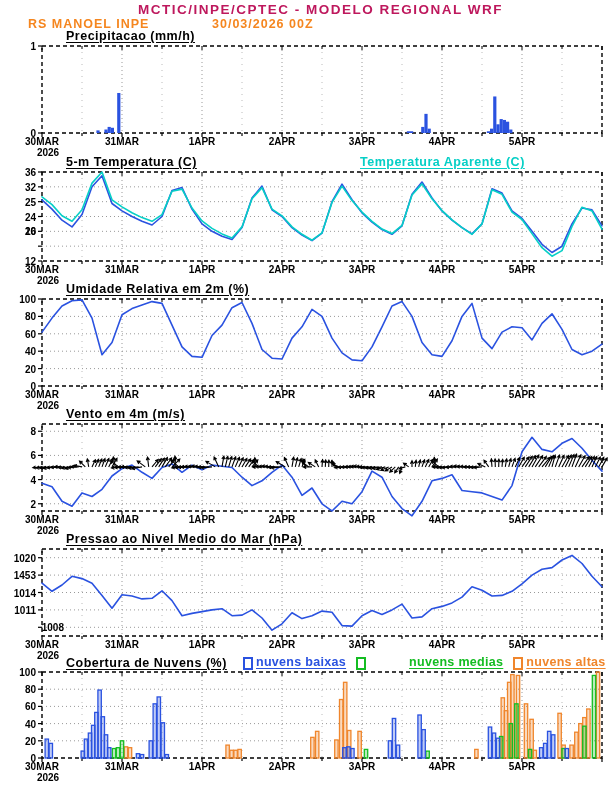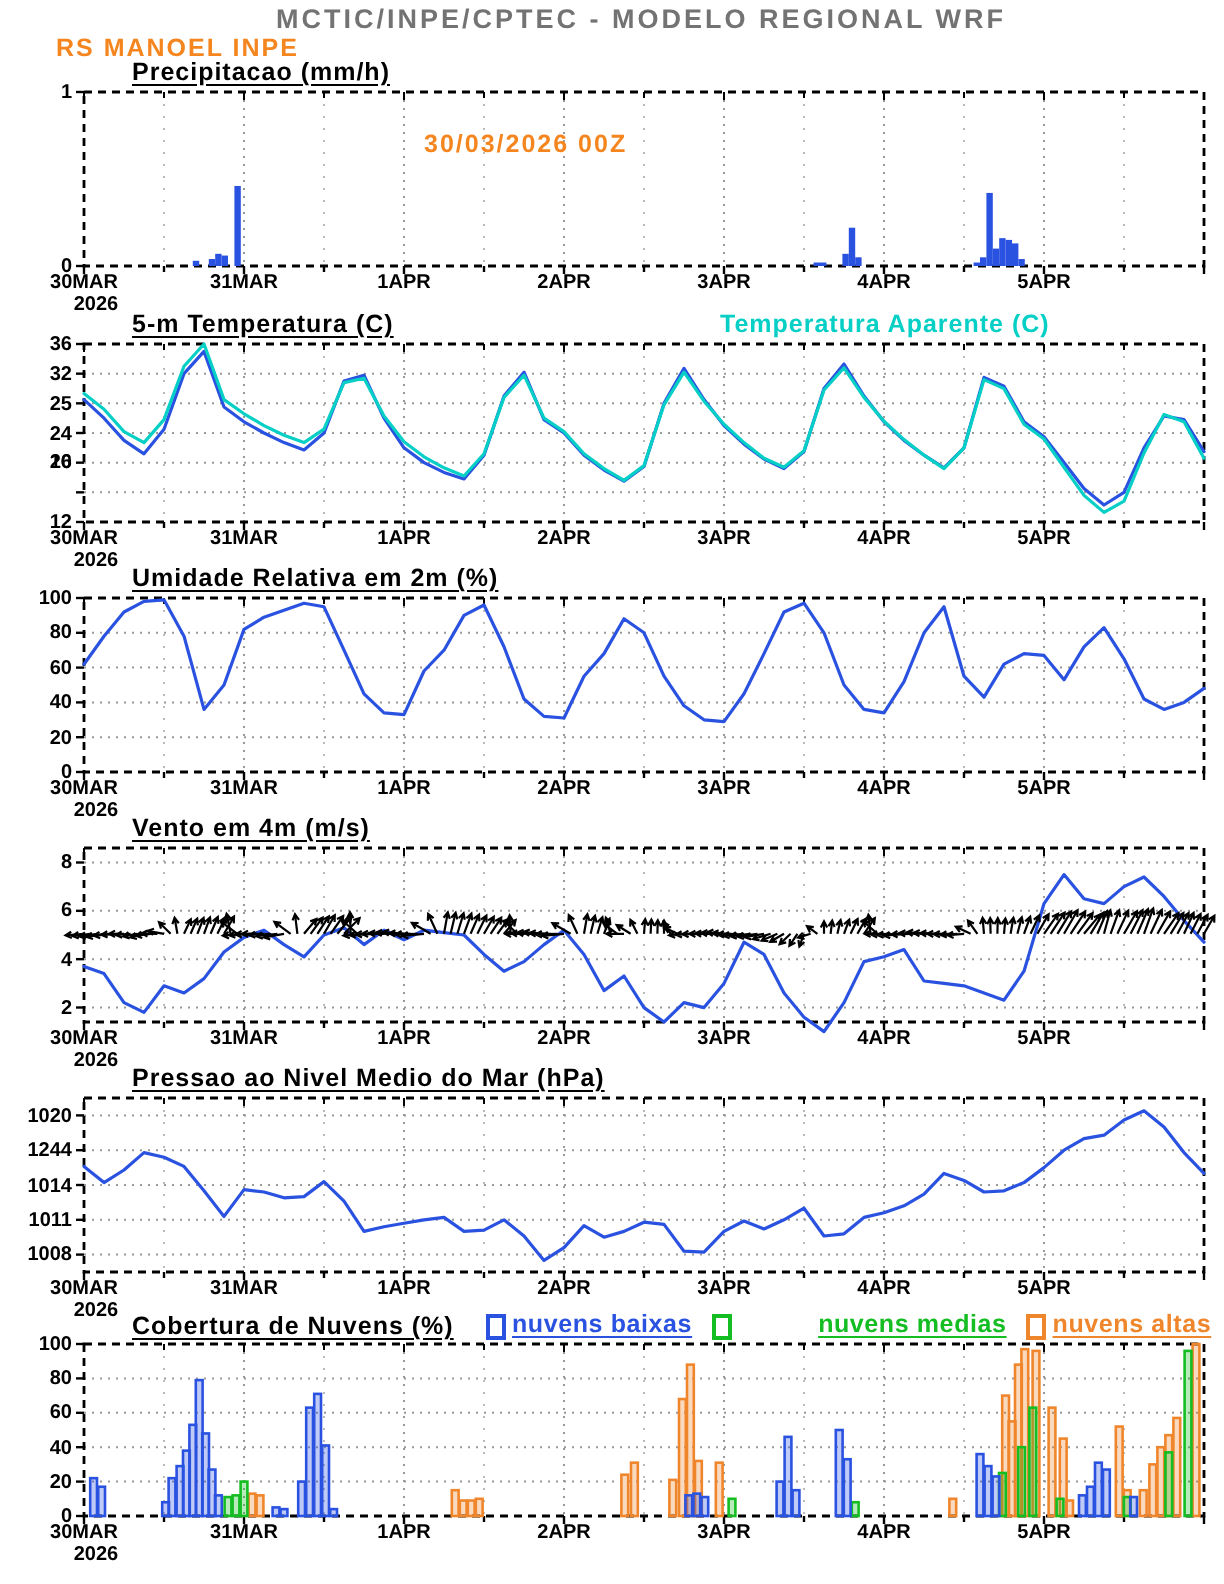--- a/index.html
+++ b/index.html
@@ -1,24 +1,24 @@
 <!DOCTYPE html>
 <html><head>
 <meta charset="utf-8">
 <style>
   html,body{margin:0;padding:0;background:#fff;}
   .page{position:relative;width:612px;height:792px;background:#fff;overflow:hidden;
         font-family:"Liberation Sans",sans-serif;font-weight:bold;color:#000;}
   .abs{position:absolute;white-space:nowrap;}
   .hdr-title{top:2px;left:0;right:0;text-align:center;font-size:13.5px;letter-spacing:1.5px;}
   .hdr-station{top:17px;left:28px;font-size:12.5px;letter-spacing:1px;}
-  .hdr-run{top:17px;left:212px;font-size:12.5px;letter-spacing:1px;margin-top:48px;}
+  .hdr-run{top:17px;left:212px;font-size:12.5px;letter-spacing:1px;}
   .loc{top:29px;left:356px;font-size:12.5px;letter-spacing:.5px;}
   .ptitle{left:66px;font-size:12.5px;letter-spacing:.5px;text-decoration:underline;text-underline-offset:2px;}
-  .plegend{font-size:12.5px;letter-spacing:.5px;text-underline-offset:2px;}
+  .plegend{font-size:12.5px;letter-spacing:.5px;text-decoration:underline;text-underline-offset:2px;}
   .cloud-legend{top:655px;left:243px;display:flex;gap:10px;align-items:flex-start;}
   .cl-item{display:flex;gap:3px;align-items:flex-start;}
   .cl-swatch{display:inline-block;width:6px;height:9px;margin-top:2px;background:#fff;border:2px solid #000;}
   .cl-label{font-size:12.5px;letter-spacing:.3px;text-decoration:underline;text-underline-offset:2px;}
   .ticklbl{position:absolute;font-size:10px;letter-spacing:0;}
   #chart-svg{position:absolute;top:0;left:0;}
   #gen-labels{position:absolute;inset:0;pointer-events:none;}
 </style>
 </head>
 <body>
@@ -604,21 +604,21 @@
       <rect x="488.29999999999995" y="727.04" width="3.4" height="30.960000000000036" fill="#2a52e0" fill-opacity="0.3" stroke="#2a52e0" stroke-width="1.3"></rect>
       <rect x="492.3" y="733.06" width="3.4" height="24.940000000000055" fill="#2a52e0" fill-opacity="0.3" stroke="#2a52e0" stroke-width="1.3"></rect>
       <rect x="496.3" y="738.22" width="3.4" height="19.779999999999973" fill="#2a52e0" fill-opacity="0.3" stroke="#2a52e0" stroke-width="1.3"></rect>
       <rect x="539.5" y="747.68" width="3.4" height="10.32000000000005" fill="#2a52e0" fill-opacity="0.3" stroke="#2a52e0" stroke-width="1.3"></rect>
       <rect x="543.5" y="743.38" width="3.4" height="14.620000000000005" fill="#2a52e0" fill-opacity="0.3" stroke="#2a52e0" stroke-width="1.3"></rect>
       <rect x="547.5" y="731.34" width="3.4" height="26.659999999999968" fill="#2a52e0" fill-opacity="0.3" stroke="#2a52e0" stroke-width="1.3"></rect>
       <rect x="551.5" y="734.78" width="3.4" height="23.220000000000027" fill="#2a52e0" fill-opacity="0.3" stroke="#2a52e0" stroke-width="1.3"></rect>
       <rect x="565.0999999999999" y="748.54" width="3.4" height="9.460000000000036" fill="#2a52e0" fill-opacity="0.3" stroke="#2a52e0" stroke-width="1.3"></rect>
     </svg>
 
-  <div class="abs hdr-title" style="color: #737373; margin-left: 29px;">MCTIC/INPE/CPTEC - MODELO REGIONAL WRF</div>
+  <div class="abs hdr-title" style="color: #be185d; margin-left: 29px;">MCTIC/INPE/CPTEC - MODELO REGIONAL WRF</div>
   <div class="abs hdr-station" style="color: rgb(245, 134, 31);">RS MANOEL INPE</div>
   <div class="abs hdr-run" style="color: rgb(245, 134, 31);">30/03/2026 00Z</div>
 
   <div class="abs ptitle" style="top:29px">Precipitacao (mm/h)</div>
   <div class="abs ptitle" style="top:155px">5-m Temperatura (C)</div>
   <div class="abs plegend" style="top: 155px; left: 360px; color: rgb(6, 207, 198);">Temperatura Aparente (C)</div>
   <div class="abs ptitle" style="top:282px">Umidade Relativa em 2m (%)</div>
   <div class="abs ptitle" style="top:407px">Vento em 4m (m/s)</div>
   <div class="abs ptitle" style="top:532px">Pressao ao Nivel Medio do Mar (hPa)</div>
   <div class="abs ptitle" style="top:656px">Cobertura de Nuvens (%)</div>
@@ -683,24 +683,24 @@
       <div class="ticklbl" style="top: 450.417px; right: 576px;">6</div>
       <div class="ticklbl" style="top: 426.25px; right: 576px;">8</div>
       <div class="ticklbl" style="top: 514px; left: 42px; transform: translateX(-50%);">30MAR</div>
       <div class="ticklbl" style="top: 514px; left: 122px; transform: translateX(-50%);">31MAR</div>
       <div class="ticklbl" style="top: 514px; left: 202px; transform: translateX(-50%);">1APR</div>
       <div class="ticklbl" style="top: 514px; left: 282px; transform: translateX(-50%);">2APR</div>
       <div class="ticklbl" style="top: 514px; left: 362px; transform: translateX(-50%);">3APR</div>
       <div class="ticklbl" style="top: 514px; left: 442px; transform: translateX(-50%);">4APR</div>
       <div class="ticklbl" style="top: 514px; left: 522px; transform: translateX(-50%);">5APR</div>
       <div class="ticklbl" style="top: 525px; left: 48px; transform: translateX(-50%);">2026</div>
-      <div class="ticklbl" style="top: 622.3px; right: 576px;">1008</div>
+      <div class="ticklbl" style="top: 622.3px; right: 548px;">1008</div>
       <div class="ticklbl" style="top: 604.9px; right: 576px;">1011</div>
       <div class="ticklbl" style="top: 587.5px; right: 576px;">1014</div>
-      <div class="ticklbl" style="top: 570.1px; right: 576px;">1244</div>
+      <div class="ticklbl" style="top: 570.1px; right: 576px;">1453</div>
       <div class="ticklbl" style="top: 552.7px; right: 576px;">1020</div>
       <div class="ticklbl" style="top: 639px; left: 42px; transform: translateX(-50%);">30MAR</div>
       <div class="ticklbl" style="top: 639px; left: 122px; transform: translateX(-50%);">31MAR</div>
       <div class="ticklbl" style="top: 639px; left: 202px; transform: translateX(-50%);">1APR</div>
       <div class="ticklbl" style="top: 639px; left: 282px; transform: translateX(-50%);">2APR</div>
       <div class="ticklbl" style="top: 639px; left: 362px; transform: translateX(-50%);">3APR</div>
       <div class="ticklbl" style="top: 639px; left: 442px; transform: translateX(-50%);">4APR</div>
       <div class="ticklbl" style="top: 639px; left: 522px; transform: translateX(-50%);">5APR</div>
       <div class="ticklbl" style="top: 650px; left: 48px; transform: translateX(-50%);">2026</div>
       <div class="ticklbl" style="top: 753px; right: 576px;">0</div>

